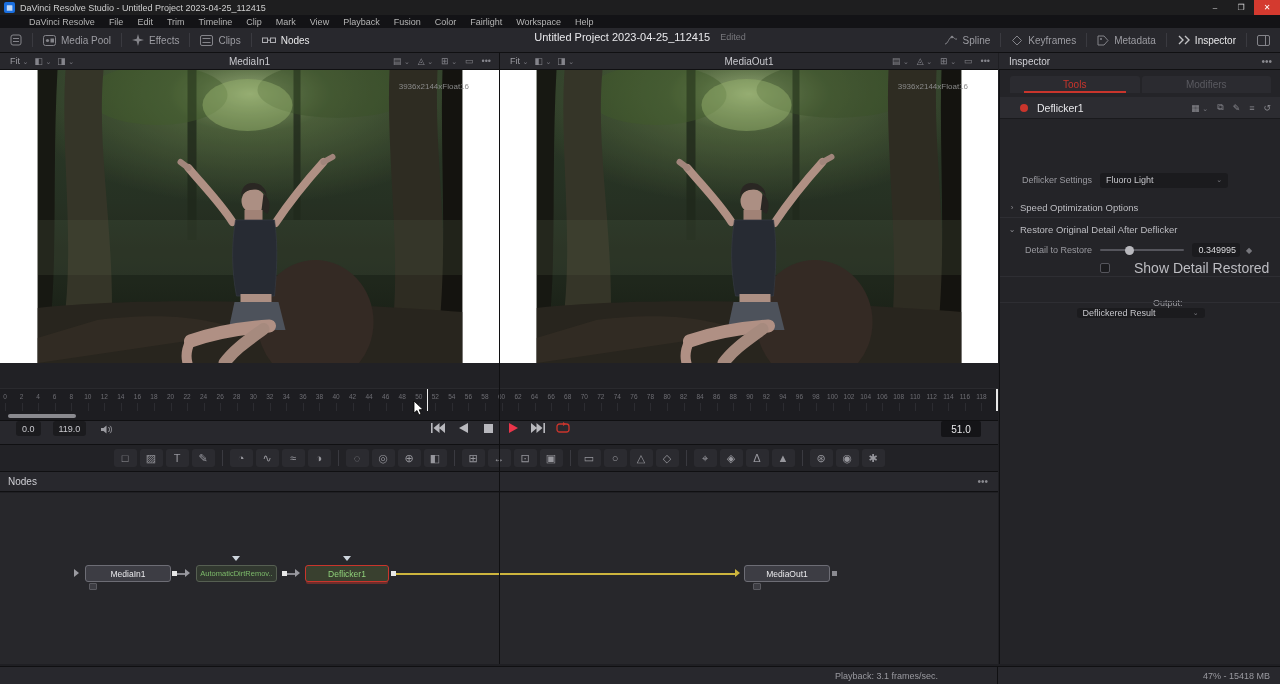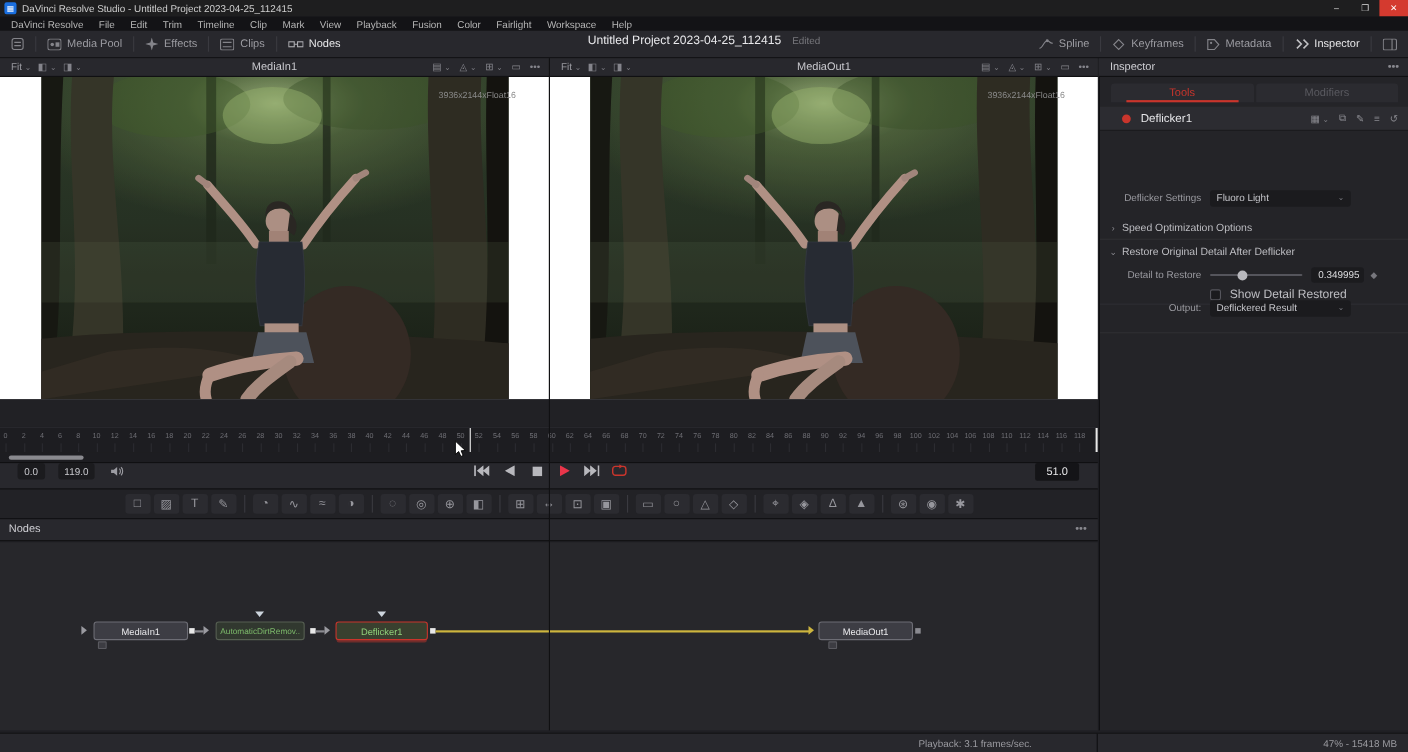--- a/index.html
+++ b/index.html
@@ -14,21 +14,21 @@
   #app-logo { width:11px; height:11px; background:#1a6fe0; margin:0 5px 0 4px;
     border-radius:2px; display:inline-flex; align-items:center; justify-content:center;
     color:#fff; font-size:7px; }
   #win-controls { margin-left:auto; display:flex; height:15px; }
   .winbtn { width:26px; height:15px; display:flex; align-items:center; justify-content:center;
     font-size:8px; color:#ddd; }
   .winbtn.close { background:#d43a2f; color:#fff; }
 
   
   #menubar { left:0; top:15px; width:1280px; height:13px; background:#131316;
-    display:flex; align-items:center; padding-left:3px; font-size:9px; color:#b5b5b5; }
+    display:flex; align-items:center; padding-left:22px; font-size:9px; color:#b5b5b5; }
   .menu-item { padding:0 7px; }
 
   
   #toptoolbar { left:0; top:28px; width:1280px; height:25px; background:#28282d;
     border-bottom:1px solid #101012; display:flex; align-items:center; font-size:10px; }
   .tbtn { display:flex; align-items:center; gap:5px; color:#9c9ca2; padding:0 10px; height:25px; }
   .tbtn svg { opacity:.8; }
   .tbtn.active { color:#e8e8ea; }
   .tb-sep { width:1px; height:14px; background:#3a3a40; }
   #project-title-wrap { position:absolute; left:0; right:0; top:28px; height:18px;
@@ -419,26 +419,26 @@
       <div class="slider-track">
         <div class="slider-handle" id="detail-slider-handle" style="left: calc(35% - 4px);"></div>
       </div>
       <div class="valbox">0.349995</div>
       <span class="kf-dot">◆</span>
     </div>
 
     <div class="insp-row" style="top:188px;">
       <span class="insp-label"></span>
       <span class="checkbox"></span>
-      <span style="margin-left:8px; color:#bdbdc2; font-size:11px;">Show Detail Restored</span>
+      <span style="margin-left:24px; color:#bdbdc2; font-size:14px;">Show Detail Restored</span>
     </div>
 
     <div style="position:absolute; left:0; top:206px; width:281px; border-top:1px solid #2e2e33;"></div>
 
-    <div class="insp-row" style="top:200px;">
+    <div class="insp-row" style="top:228px;flex-direction:column;">
       <span class="insp-label">Output:</span>
       <div class="dropdown">
         <span>Deflickered Result</span>
         <span class="caret">⌄</span>
       </div>
     </div>
     <div style="position:absolute; left:0; top:232px; width:281px; border-top:1px solid #2e2e33;"></div>
   </div>
 
   <div id="gap-strip" class="abs"></div>

